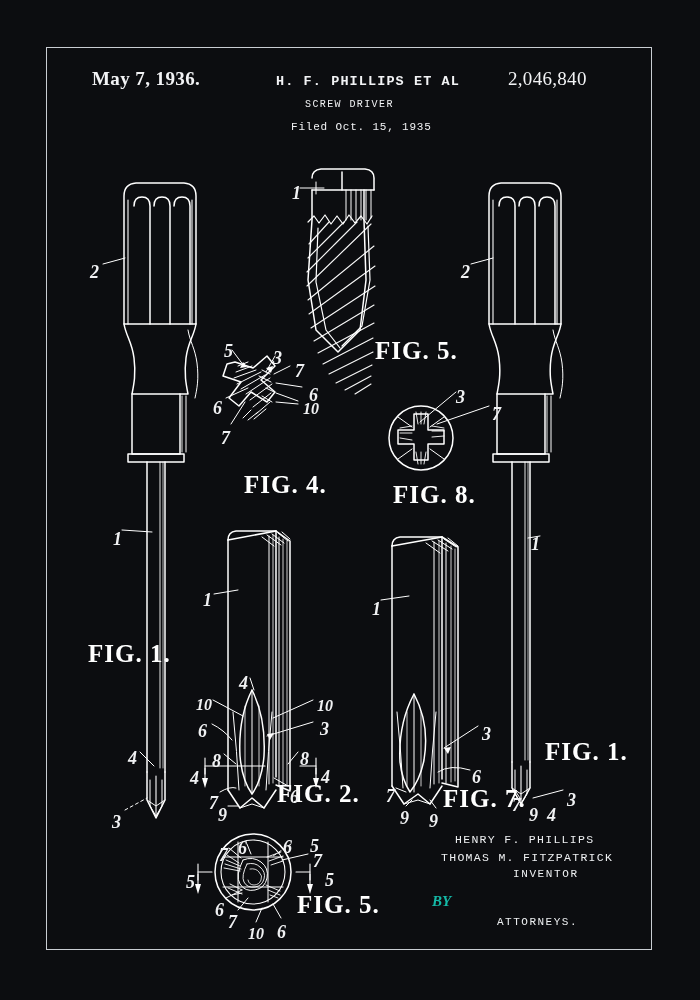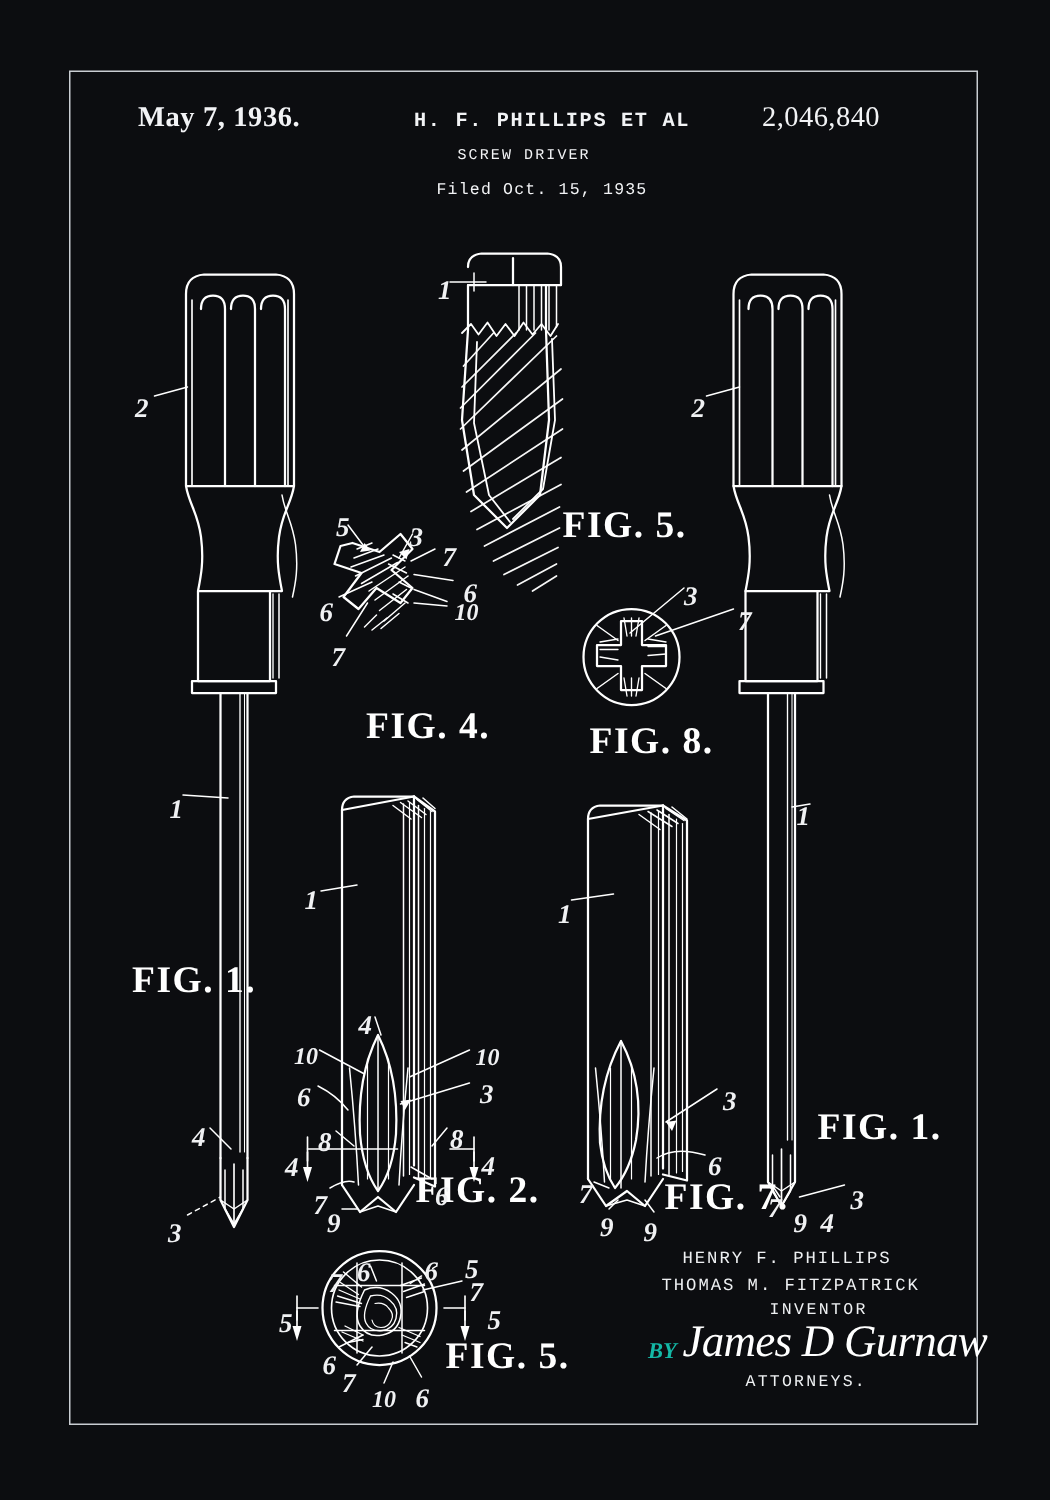--- a/index.html
+++ b/index.html
@@ -468,16 +468,15 @@
       <div class="ref bigger" style="left: 400px; top: 808px;">9</div>
       <div class="ref bigger" style="left: 429px; top: 811px;">9</div>
       <div class="ref bigger" style="left: 456px; top: 387px;">3</div>
       <div class="ref bigger" style="left: 492px; top: 404px;">7</div>
     </div>
 
   <div class="sig-name" style="left:455px;top:833px;text-align:center;">HENRY F. PHILLIPS</div>
   <div class="sig-name" style="left:441px;top:851px;">THOMAS M. FITZPATRICK</div>
   <div class="sig-role" style="left:513px;top:868px;">INVENTOR</div>
   <div class="sig-by" style="left:432px;top:893px;">BY</div>
-  <div class="sig-hand" style="left:455px;top:878px;">James D Gurnaw</div>
   <div class="sig-attn" style="left:497px;top:916px;">ATTORNEYS.</div>
 
 </div>
 
 </body></html>

